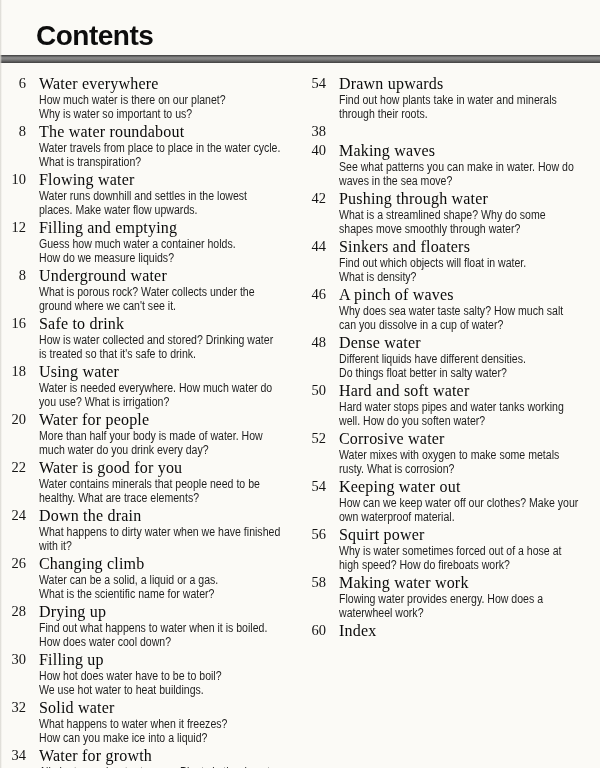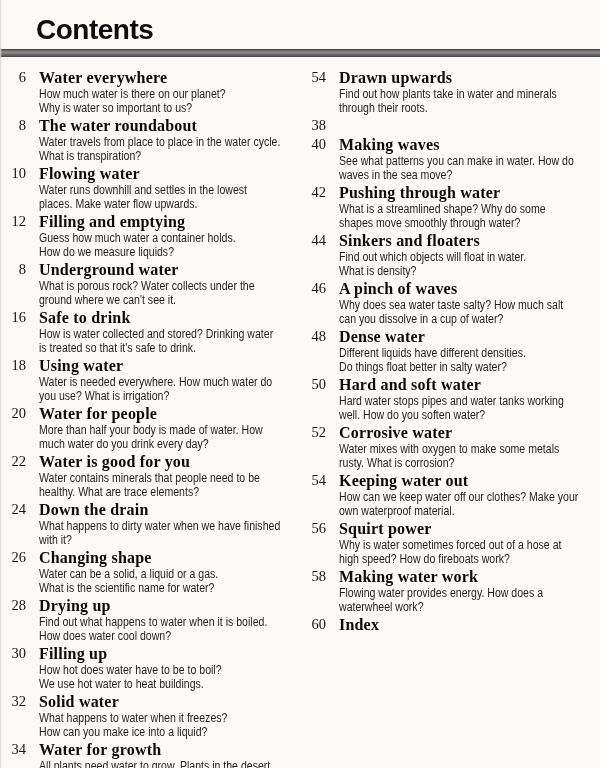--- a/index.html
+++ b/index.html
@@ -13,21 +13,21 @@
   }
   
   body::before {
     content: "";
     position: absolute;
     left: 0; top: 0; bottom: 0;
     width: 2px;
     background: linear-gradient(to right, #d8d6d0, rgba(216,214,208,0));
     pointer-events: none;
   }
-  .page-header { padding-top: 15px; }
+  .page-header { padding-top: 21px; }
   .page-title {
     margin-left: 36px;
     font-family: "Liberation Sans", sans-serif;
     font-weight: bold;
     font-size: 28px;
     line-height: 30px;
     letter-spacing: -0.5px;
     color: #0d0d0d;
   }
   .title-rule {
@@ -50,21 +50,21 @@
     width: 26px;
     text-align: right;
     font-family: "Liberation Serif", serif;
     font-size: 14.5px;
     line-height: 17px;
     color: #141414;
   }
   .entry-body { margin-left: 13px; min-width: 0; }
   .entry-title {
     font-family: "Liberation Serif", serif;
-    font-weight: bold;
+    font-weight: normal;
     font-size: 16px;
     line-height: 17px;
     letter-spacing: 0.2px;
     color: #0a0a0a;
     white-space: pre;
   }
   .entry-desc {
     margin-top: 1px;
     font-family: "Liberation Sans", sans-serif;
     font-size: 12px;
@@ -161,21 +161,21 @@
         <div class="num">24</div>
         <div class="entry-body">
           <div class="entry-title">Down the drain</div>
           <div class="entry-desc">What happens to dirty water when we have finished
 with it?</div>
         </div>
       </div>
       <div class="entry">
         <div class="num">26</div>
         <div class="entry-body">
-          <div class="entry-title">Changing shape</div>
+          <div class="entry-title">Changing climb</div>
           <div class="entry-desc">Water can be a solid, a liquid or a gas.
 What is the scientific name for water?</div>
         </div>
       </div>
       <div class="entry">
         <div class="num">28</div>
         <div class="entry-body">
           <div class="entry-title">Drying up</div>
           <div class="entry-desc">Find out what happens to water when it is boiled.
 How does water cool down?</div>

